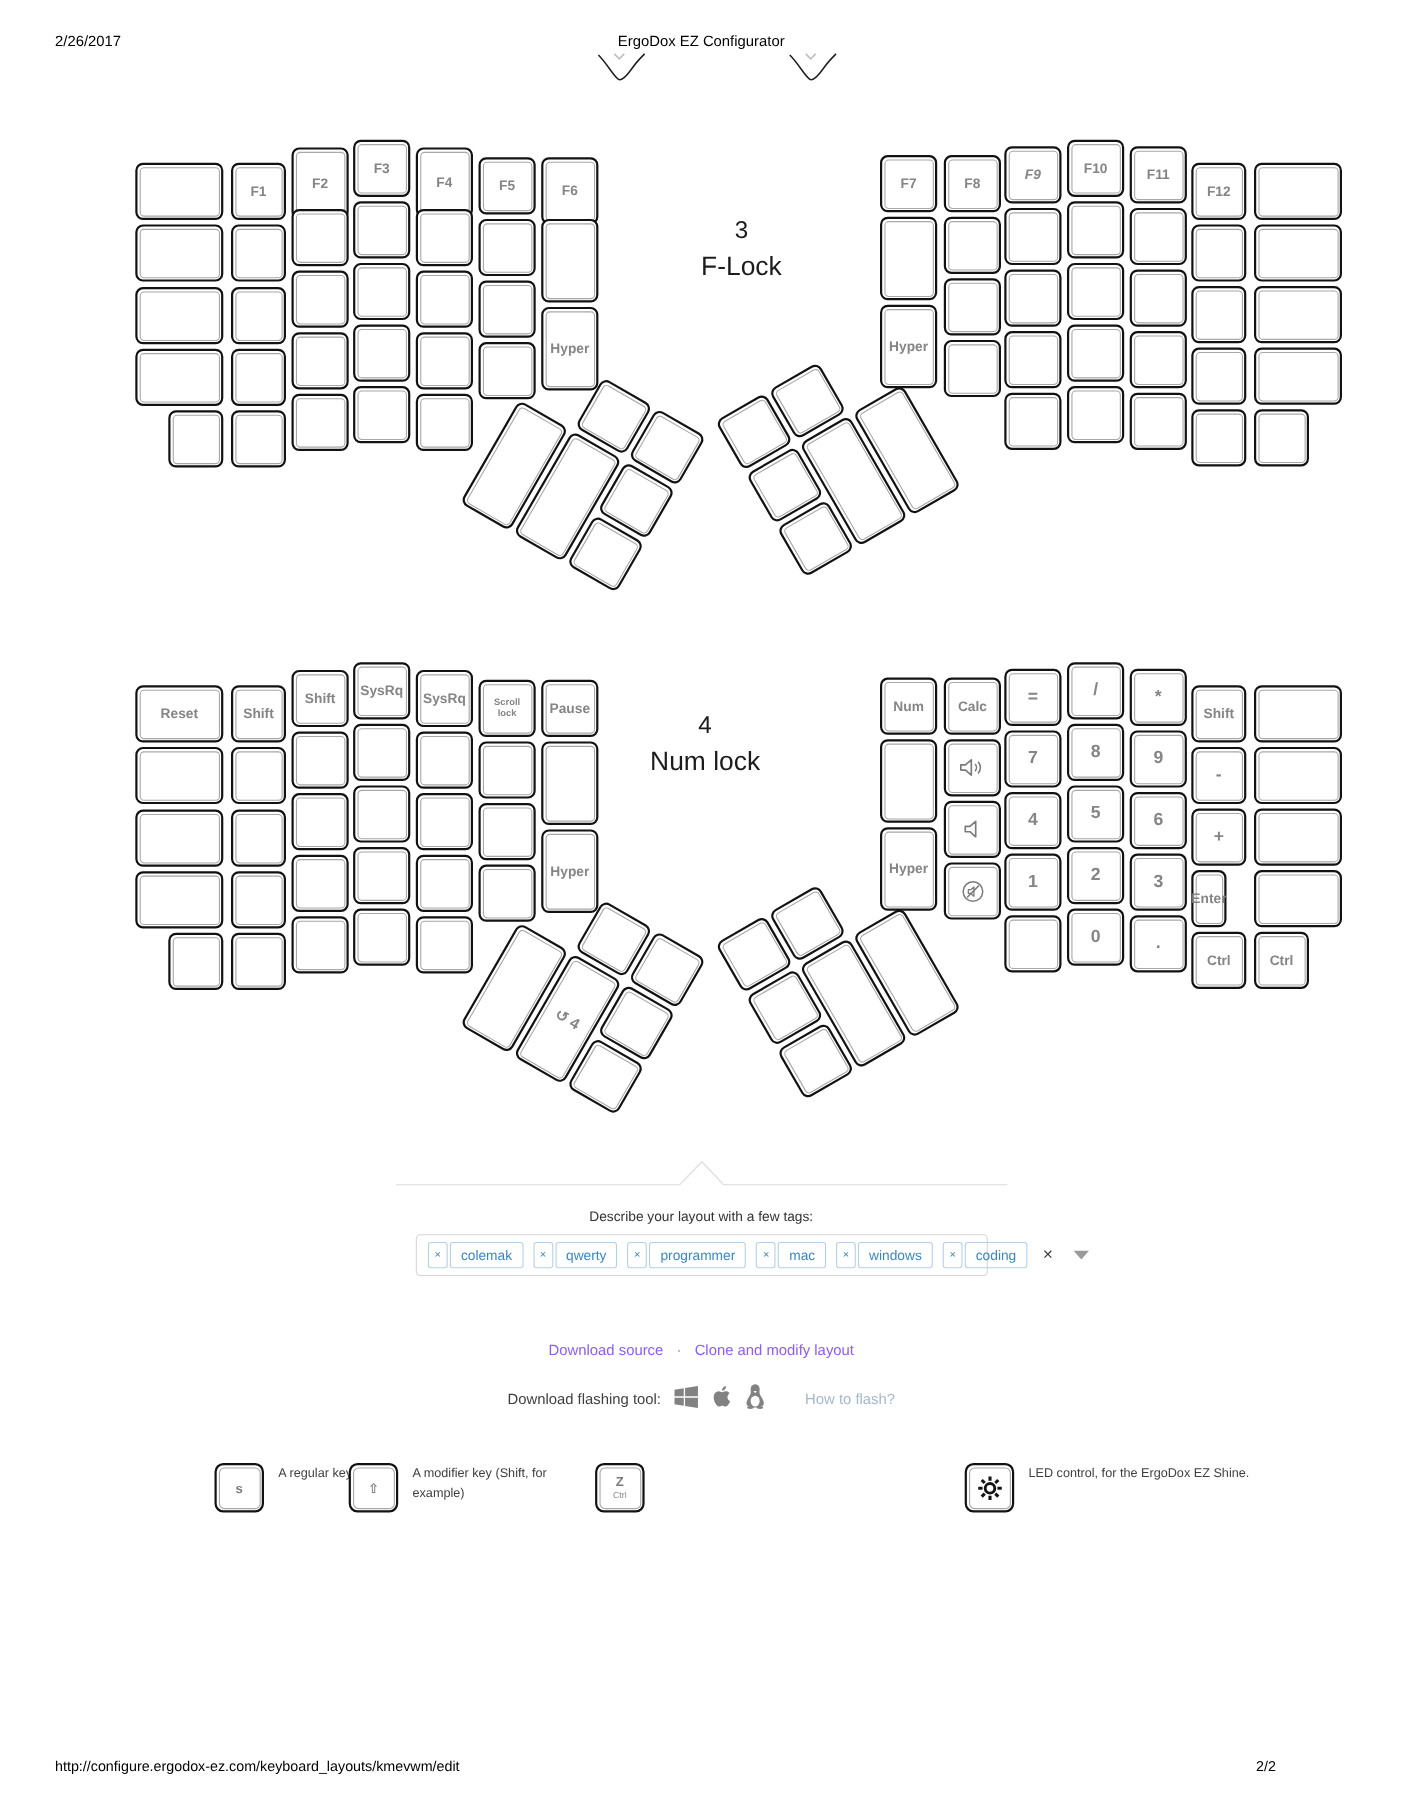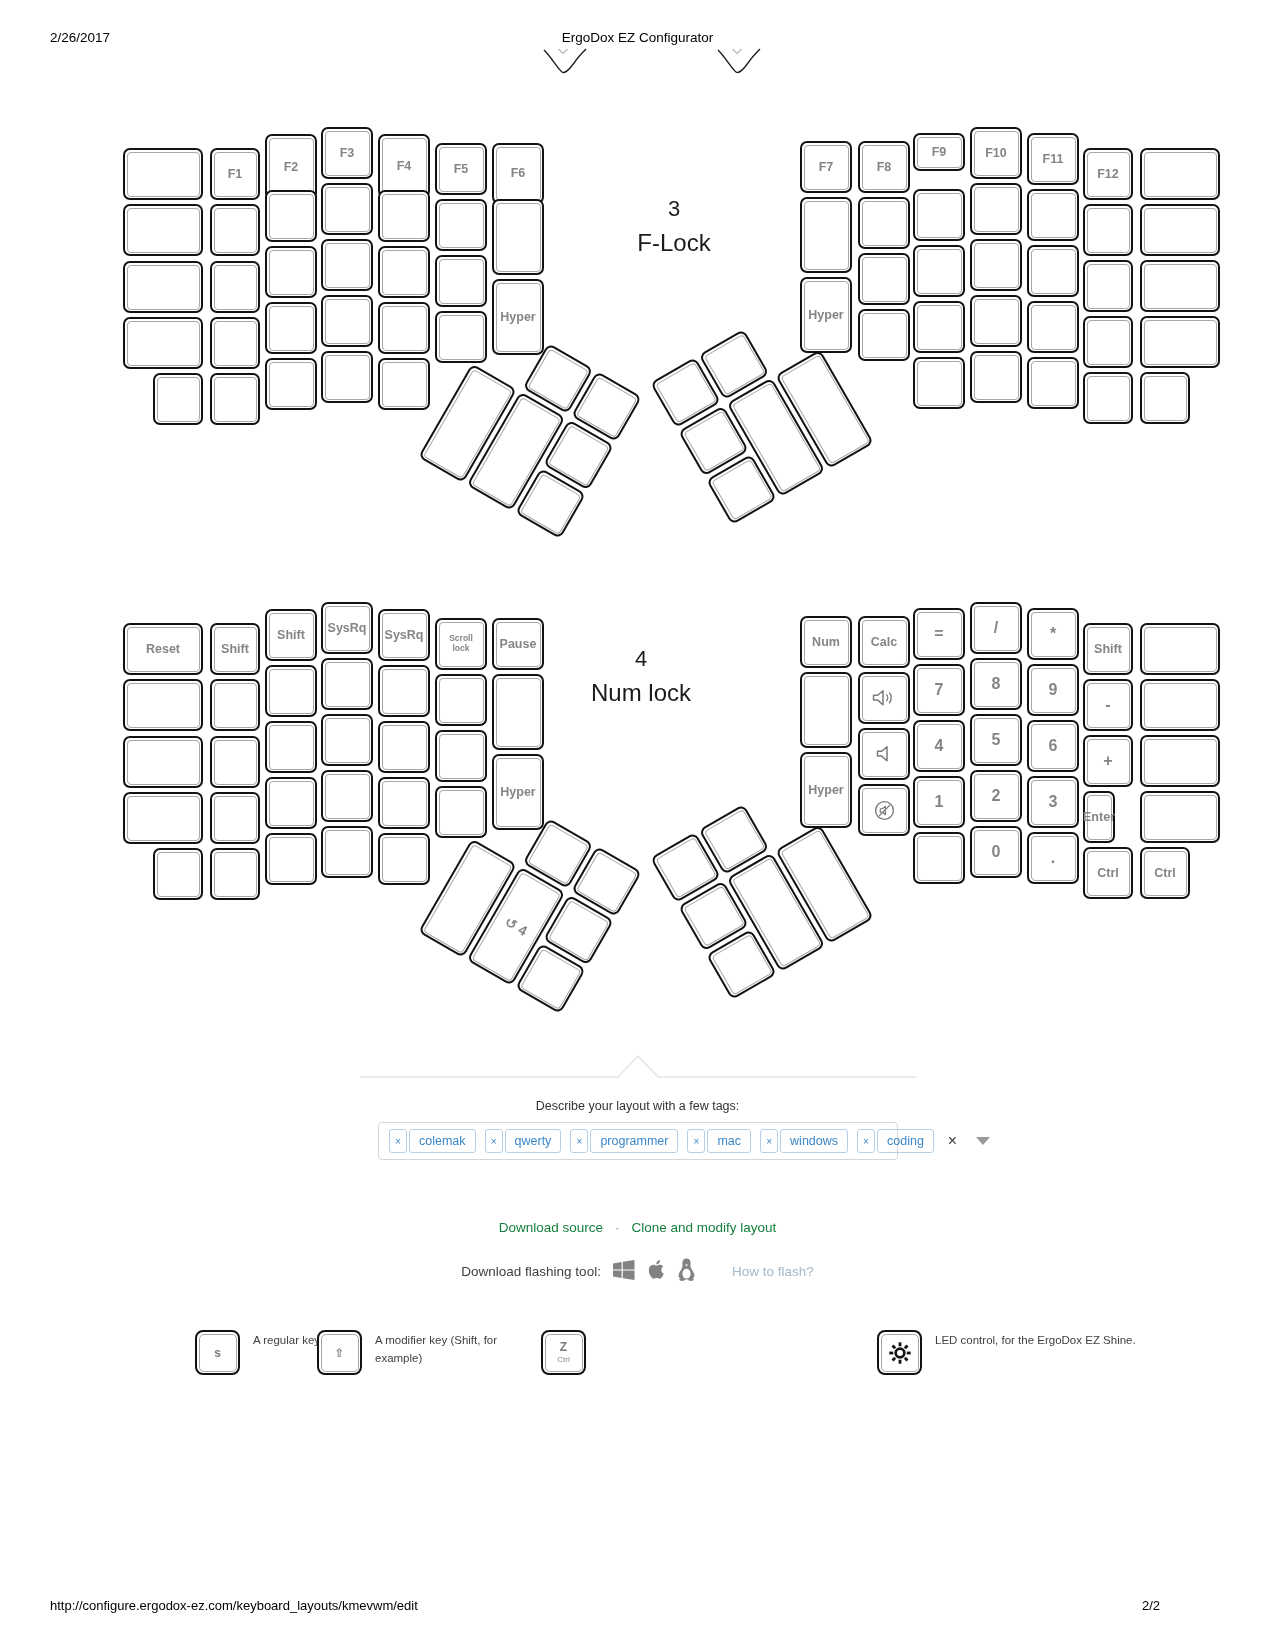--- a/index.html
+++ b/index.html
@@ -35,21 +35,21 @@
   .tag { display:flex; gap:2px; align-items:center; }
   .tag .tx { border:1px solid #b5d1ea; border-radius:3px; color:#3a87c8; font-size:10px;
              width:18px; height:24px; display:flex; align-items:center; justify-content:center; }
   .tag .tn { border:1px solid #b5d1ea; border-radius:3px; color:#3a87c8; font-size:12.5px;
              height:24px; display:flex; align-items:center; padding:0 9px; white-space:nowrap; }
   .clear-x { color:#3c3c3c; font-size:16px; margin-left:5px; cursor:default; }
   .dd-caret { width:0; height:0; border-left:7px solid transparent; border-right:7px solid transparent;
               border-top:8px solid #9a9a9a; margin-left:10px; }
   .links-row { position:absolute; left:0; top:1220px; width:1275px; display:flex;
                justify-content:center; align-items:center; gap:12px; font-size:13.5px; }
-  .links-row .lnk { color:#15803d; }
+  .links-row .lnk { color:#8b5cf6; }
   .links-row .sep { color:#888; }
   .flash-row { position:absolute; left:0; top:1258px; width:1275px; display:flex;
                justify-content:center; align-items:center; gap:12px; font-size:13.5px; color:#3f3f3f; }
   .flash-row .os-icons { display:flex; gap:12px; align-items:center; }
   .flash-row .howto { color:#a4b8c9; margin-left:24px; }
   .legend-item { position:absolute; top:1330px; display:flex; gap:13px; }
   .legend-key { width:45px; height:45px; border:2.5px solid #121212; border-radius:8px; position:relative;
                 display:flex; flex-direction:column; align-items:center; justify-content:center; flex:none;
                 background:#fff; }
   .legend-key::before { content:""; position:absolute; inset:1.5px; border:1.5px solid #a8a8a8; border-radius:5px; }
@@ -138,21 +138,21 @@
       <div class="key" style="left: 43px; top: 77px; width: 52px; height: 76px;"></div>
       <div class="key" style="left: 43px; top: 157px; width: 52px; height: 76px;">
         <span class="klabel">Hyper</span>
       </div>
       <div class="key" style="left: 101px; top: 21px; width: 52px; height: 52px;">
         <span class="klabel">F8</span>
       </div>
       <div class="key" style="left: 101px; top: 77px; width: 52px; height: 52px;"></div>
       <div class="key" style="left: 101px; top: 133px; width: 52px; height: 52px;"></div>
       <div class="key" style="left: 101px; top: 189px; width: 52px; height: 52px;"></div>
-      <div class="key" style="left: 156px; top: 13px; width: 52px; height: 38px;">
+      <div class="key" style="left: 156px; top: 13px; width: 52px; height: 52px; font-style: italic;">
         <span class="klabel">F9</span>
       </div>
       <div class="key" style="left: 156px; top: 69px; width: 52px; height: 52px;"></div>
       <div class="key" style="left: 156px; top: 125px; width: 52px; height: 52px;"></div>
       <div class="key" style="left: 156px; top: 181px; width: 52px; height: 52px;"></div>
       <div class="key" style="left: 156px; top: 237px; width: 52px; height: 52px;"></div>
       <div class="key" style="left: 213px; top: 7px; width: 52px; height: 52px;">
         <span class="klabel">F10</span>
       </div>
       <div class="key" style="left: 213px; top: 63px; width: 52px; height: 52px;"></div>

